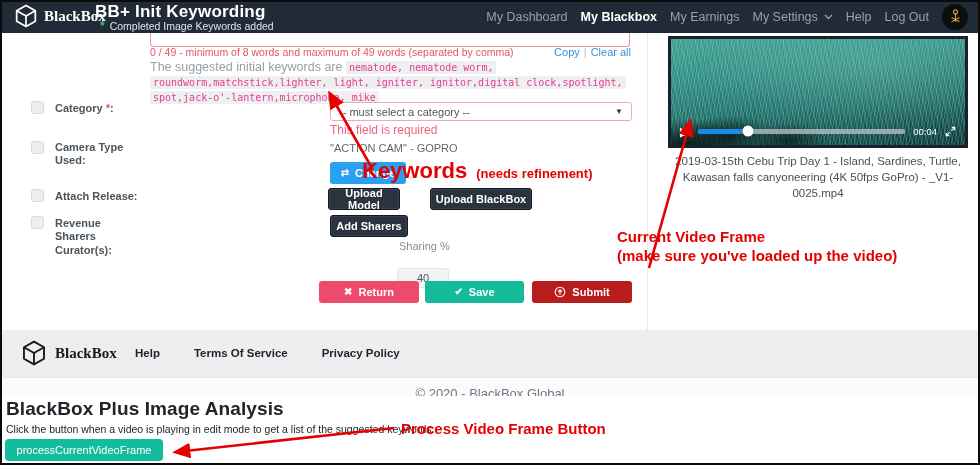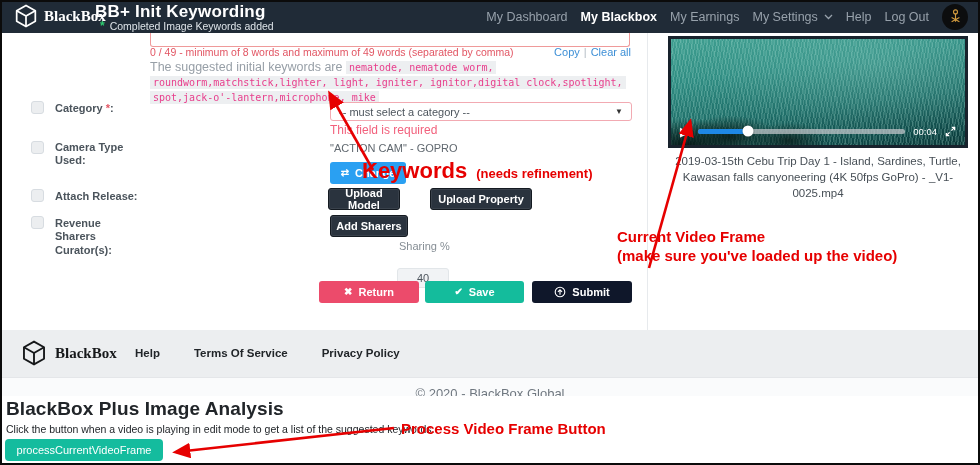--- a/index.html
+++ b/index.html
@@ -49,21 +49,21 @@
   .btn-dark { background:#2a333e; border:1px solid #141a21; box-shadow:inset 0 0 0 1px rgba(255,255,255,.07); }
   .btn-upload-model { position:absolute; left:328px; top:155px; width:72px; height:22px; }
   .btn-upload-property { position:absolute; left:430px; top:155px; width:102px; height:22px; }
   .btn-add-sharers { position:absolute; left:330px; top:182px; width:78px; height:22px; }
 
   .sharing-label { position:absolute; left:399px; top:207px; font-size:11px; color:#868e95; }
   .sharing-input { position:absolute; left:397px; top:219px; width:52px; height:20px; background:#f1f3f5; border:1px solid #e2e6e9; border-radius:3px; text-align:center; font-size:11px; color:#4d555d; font-family:"Liberation Sans", sans-serif;margin-top:16px; }
 
   .btn-return { position:absolute; left:319px; top:248px; width:100px; height:22px; background:#ec4b6b; }
   .btn-save { position:absolute; left:425px; top:248px; width:99px; height:22px; background:#14bc9c; }
-  .btn-submit { position:absolute; left:532px; top:248px; width:100px; height:22px; background:#0f172a; }
+  .btn-submit { position:absolute; left:532px; top:248px; width:100px; height:22px; background:#b91c1c; }
   .bicon { font-size:10px; line-height:10px; }
 
   
   .video-card { position:absolute; left:668px; top:36px; width:300px; height:112px; background:#10202a; border:3px solid #18222c; z-index:5; }
   .video-scene { position:absolute; inset:0;
     background:
       radial-gradient(ellipse 70px 30px at 20% 92%, rgba(7,24,21,.85), transparent 70%),
       radial-gradient(ellipse 55px 26px at 40% 96%, rgba(9,28,25,.8), transparent 70%),
       radial-gradient(ellipse 80px 38px at 5% 100%, rgba(4,16,14,.9), transparent 70%),
       radial-gradient(ellipse at 70% 25%, rgba(150,220,205,.22), transparent 60%),
@@ -164,21 +164,21 @@
     <span class="flabel" style="top:108px;">Camera Type Used:</span>
     <span class="camera-value">"ACTION CAM" - GOPRO</span>
     <button class="btn btn-change">
         <span class="bicon">⇄</span>
         <span>Change</span>
       </button>
 
     <span class="checkbox" style="left:31px; top:156px;"></span>
     <span class="flabel" style="top:157px;">Attach Release:</span>
     <button class="btn btn-dark btn-upload-model">Upload Model</button>
-    <button class="btn btn-dark btn-upload-property">Upload Property</button>
+    <button class="btn btn-dark btn-upload-property">Upload BlackBox</button>
 
     <span class="checkbox" style="left:31px; top:183px;"></span>
     <span class="flabel" style="top:184px;">Revenue Sharers</span>
     <button class="btn btn-dark btn-add-sharers">Add Sharers</button>
 
     <span class="flabel" style="top:211px;">Curator(s):</span>
     <span class="sharing-label">Sharing %</span>
     <input class="sharing-input" value="40" style="">
 
     <button class="btn btn-return">

